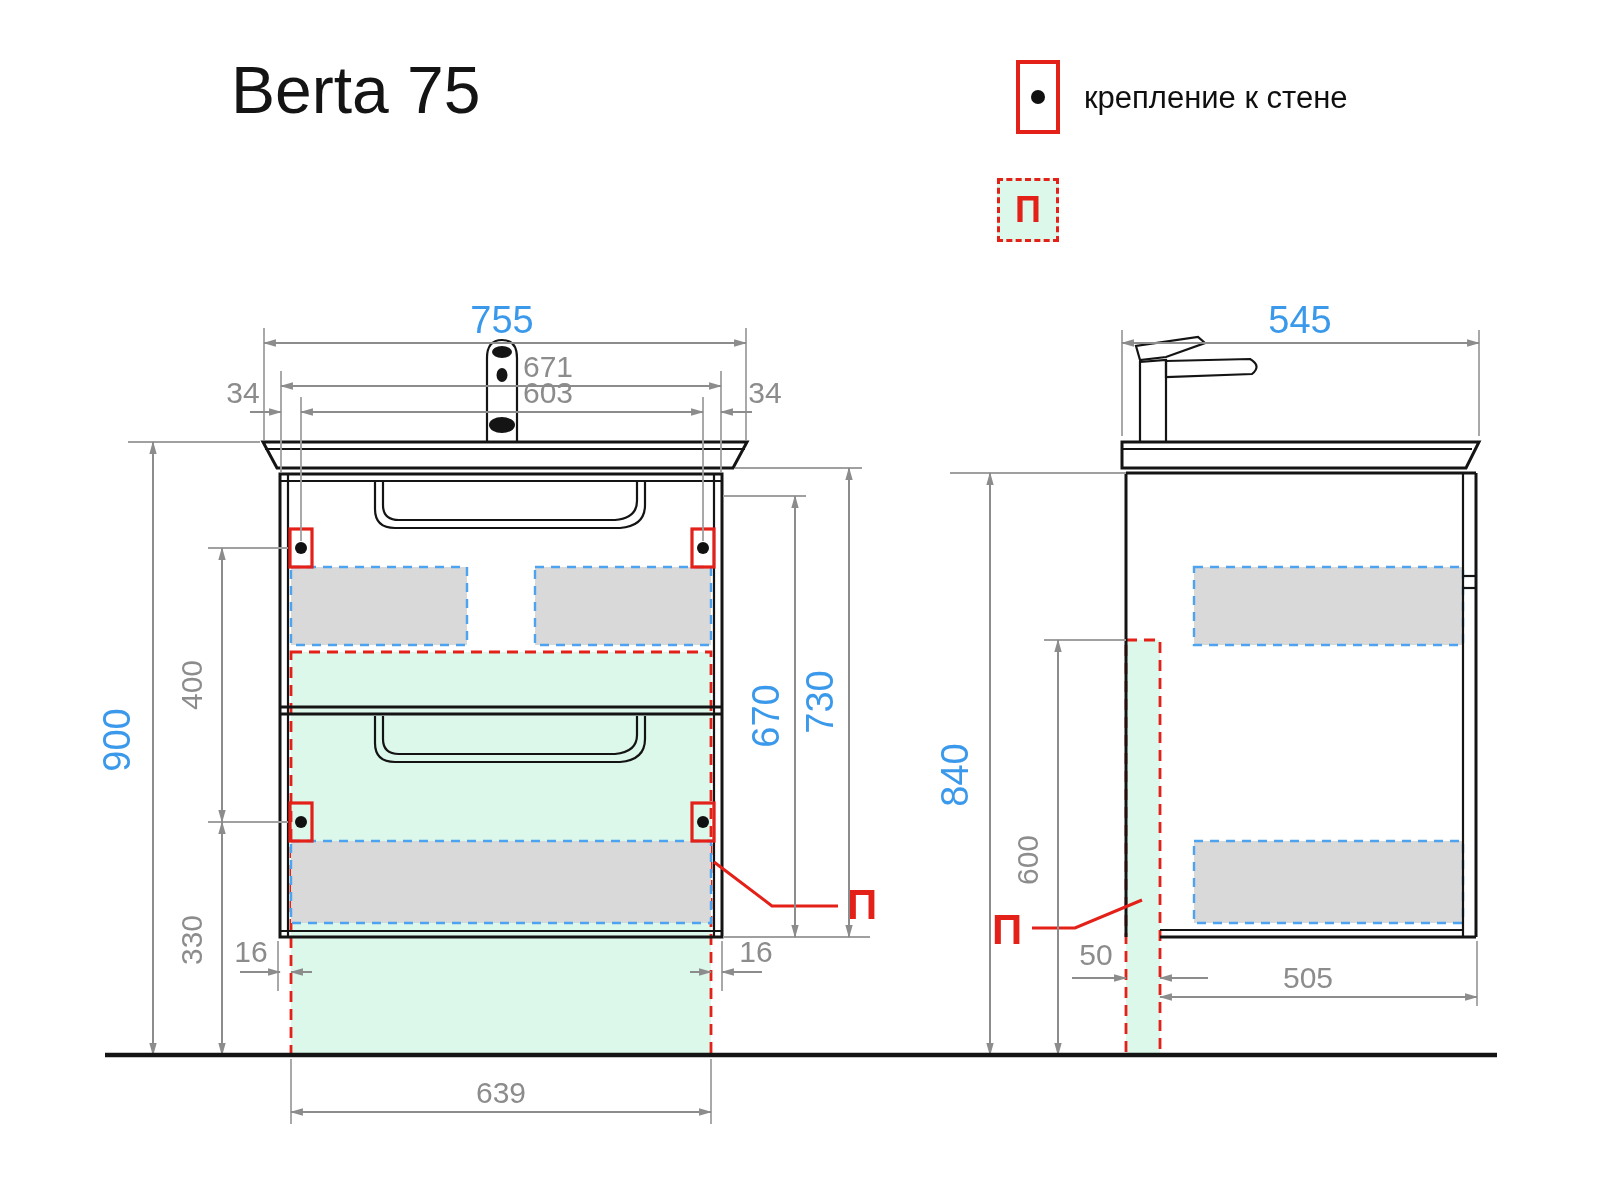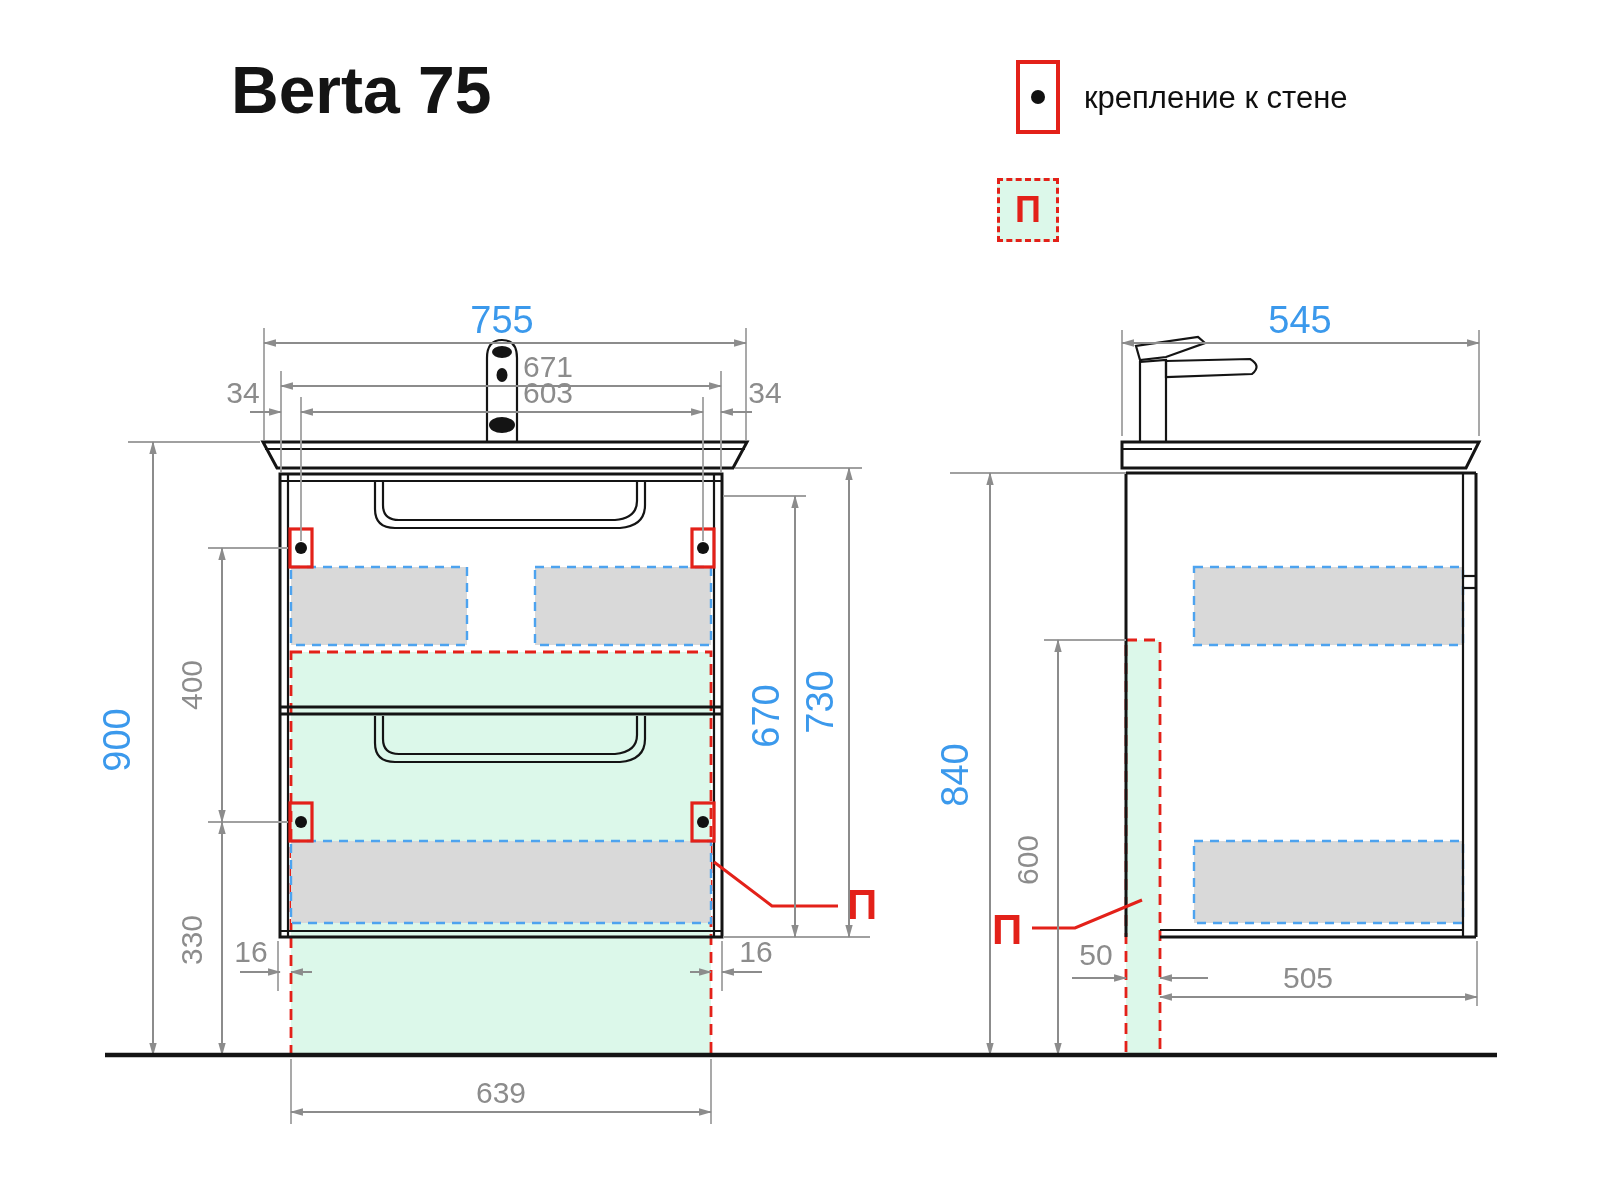--- a/index.html
+++ b/index.html
@@ -1,20 +1,20 @@
 <!DOCTYPE html>
 <html><head>
 <meta charset="utf-8">
 <style>
   html,body{margin:0;padding:0;background:#ffffff;}
   body{width:1600px;height:1200px;position:relative;overflow:hidden;
        font-family:"Liberation Sans","DejaVu Sans",sans-serif;}
   #stage{position:absolute;left:0;top:0;width:1600px;height:1200px;}
   svg{position:absolute;left:0;top:0;}
-  .page-title{position:absolute;left:231px;top:52px;font-size:66px;font-weight:700;
+  .page-title{position:absolute;left:231px;top:52px;font-size:66px;font-weight:400;
               color:#141414;letter-spacing:0px;}
   .legend{position:absolute;left:0;top:0;width:1476px;height:260px;}
   .leg-icon-mount{position:absolute;left:1016px;top:60px;width:36px;height:66px;
                   border:4px solid #e32119;background:#ffffff;}
   .leg-icon-mount .dot{position:absolute;left:50%;top:50%;width:14px;height:14px;
                   margin:-7px 0 0 -7px;border-radius:50%;background:#111;}
   .leg-icon-water{position:absolute;left:997px;top:178px;width:56px;height:58px;
                   border:3px dashed #e32119;background:#dcf8ea;display:flex;
                   align-items:center;justify-content:center;}
   .leg-icon-water .psym{color:#e32119;font-size:36px;font-weight:bold;line-height:1;}

